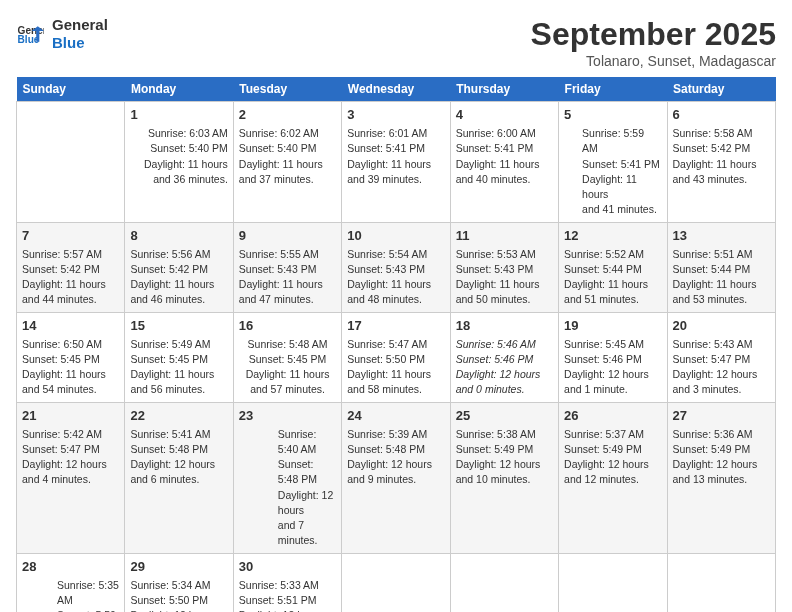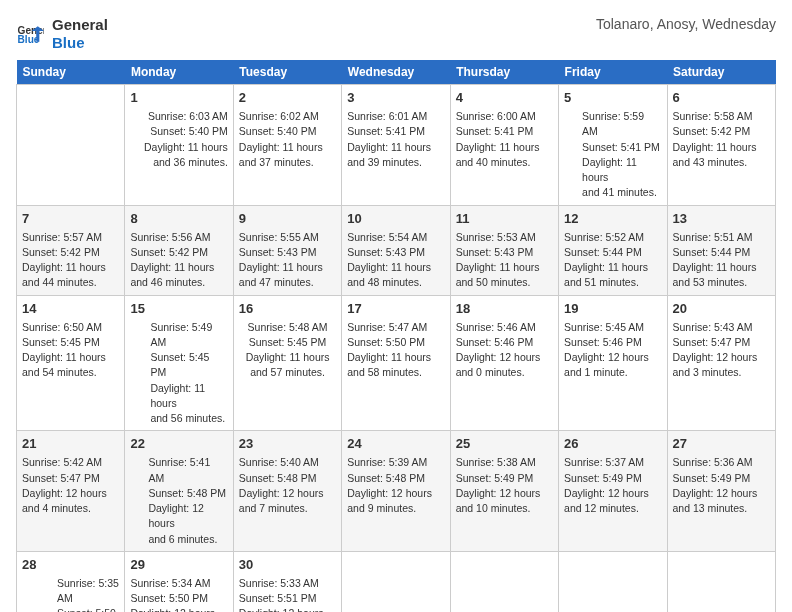--- a/index.html
+++ b/index.html
@@ -89,21 +89,22 @@
       <text x="2" y="18" font-size="13" font-weight="bold" fill="#333" font-family="Arial">General</text>
       <text x="2" y="30" font-size="13" font-weight="bold" fill="#1a6fc4" font-family="Arial">Blue</text>
       <polygon points="28,8 36,14 30,14 30,28 26,28 26,14 20,14" fill="#2a6dc4"></polygon>
     </svg>
     <div style="display:flex;flex-direction:column;margin-left:4px;">
       <span style="font-size:15px;font-weight:bold;color:#333;line-height:1.2;">General</span>
       <span style="font-size:15px;font-weight:bold;color:#1a6fc4;line-height:1.2;">Blue</span>
     </div>
   </div>
   <div class="title-block">
-    <div class="location">Tolanaro, Anosy, Wednesday</div>
+    <div class="month-year">September 2025</div>
+    <div class="location">Tolanaro, Sunset, Madagascar</div>
   </div>
 </div>
 
 <table>
   <thead>
     <tr>
     <th>Sunday</th>
         <th>Monday</th>
         <th>Tuesday</th>
         <th>Wednesday</th>
@@ -212,42 +213,42 @@
       <tr>
         <td>
           <span class="day-num">14</span>
           <div class="day-info" style="white-space: pre-line;">Sunrise: 6:50 AM
 Sunset: 5:45 PM
 Daylight: 11 hours
 and 54 minutes.</div>
         </td>
         <td>
           <span class="day-num">15</span>
-          <div class="day-info" style="white-space: pre-line; margin-left: 20px;">Sunrise: 5:49 AM
+          <div class="day-info" style="white-space: pre-line;">Sunrise: 5:49 AM
 Sunset: 5:45 PM
 Daylight: 11 hours
 and 56 minutes.</div>
         </td>
         <td>
           <span class="day-num">16</span>
           <div class="day-info" style="white-space: pre-line; text-align: center;">Sunrise: 5:48 AM
 Sunset: 5:45 PM
 Daylight: 11 hours
 and 57 minutes.</div>
         </td>
         <td>
           <span class="day-num">17</span>
           <div class="day-info" style="white-space: pre-line;">Sunrise: 5:47 AM
 Sunset: 5:50 PM
 Daylight: 11 hours
 and 58 minutes.</div>
         </td>
         <td>
           <span class="day-num">18</span>
-          <div class="day-info" style="white-space: pre-line;">Sunrise: 5:46 AM
+          <div class="day-info" style="white-space: pre-line; font-style: italic;">Sunrise: 5:46 AM
 Sunset: 5:46 PM
 Daylight: 12 hours
 and 0 minutes.</div>
         </td>
         <td>
           <span class="day-num">19</span>
           <div class="day-info" style="white-space: pre-line;">Sunrise: 5:45 AM
 Sunset: 5:46 PM
 Daylight: 12 hours
 and 1 minute.</div>
@@ -263,28 +264,28 @@
       <tr>
         <td>
           <span class="day-num">21</span>
           <div class="day-info" style="white-space: pre-line;">Sunrise: 5:42 AM
 Sunset: 5:47 PM
 Daylight: 12 hours
 and 4 minutes.</div>
         </td>
         <td>
           <span class="day-num">22</span>
-          <div class="day-info" style="white-space: pre-line; margin-left: 18px;">Sunrise: 5:41 AM
+          <div class="day-info" style="white-space: pre-line;">Sunrise: 5:41 AM
 Sunset: 5:48 PM
 Daylight: 12 hours
 and 6 minutes.</div>
         </td>
         <td>
           <span class="day-num">23</span>
-          <div class="day-info" style="white-space: pre-line;">Sunrise: 5:40 AM
+          <div class="day-info" style="white-space: pre-line; margin-left: 39px;">Sunrise: 5:40 AM
 Sunset: 5:48 PM
 Daylight: 12 hours
 and 7 minutes.</div>
         </td>
         <td>
           <span class="day-num">24</span>
           <div class="day-info" style="white-space: pre-line;">Sunrise: 5:39 AM
 Sunset: 5:48 PM
 Daylight: 12 hours
 and 9 minutes.</div>

